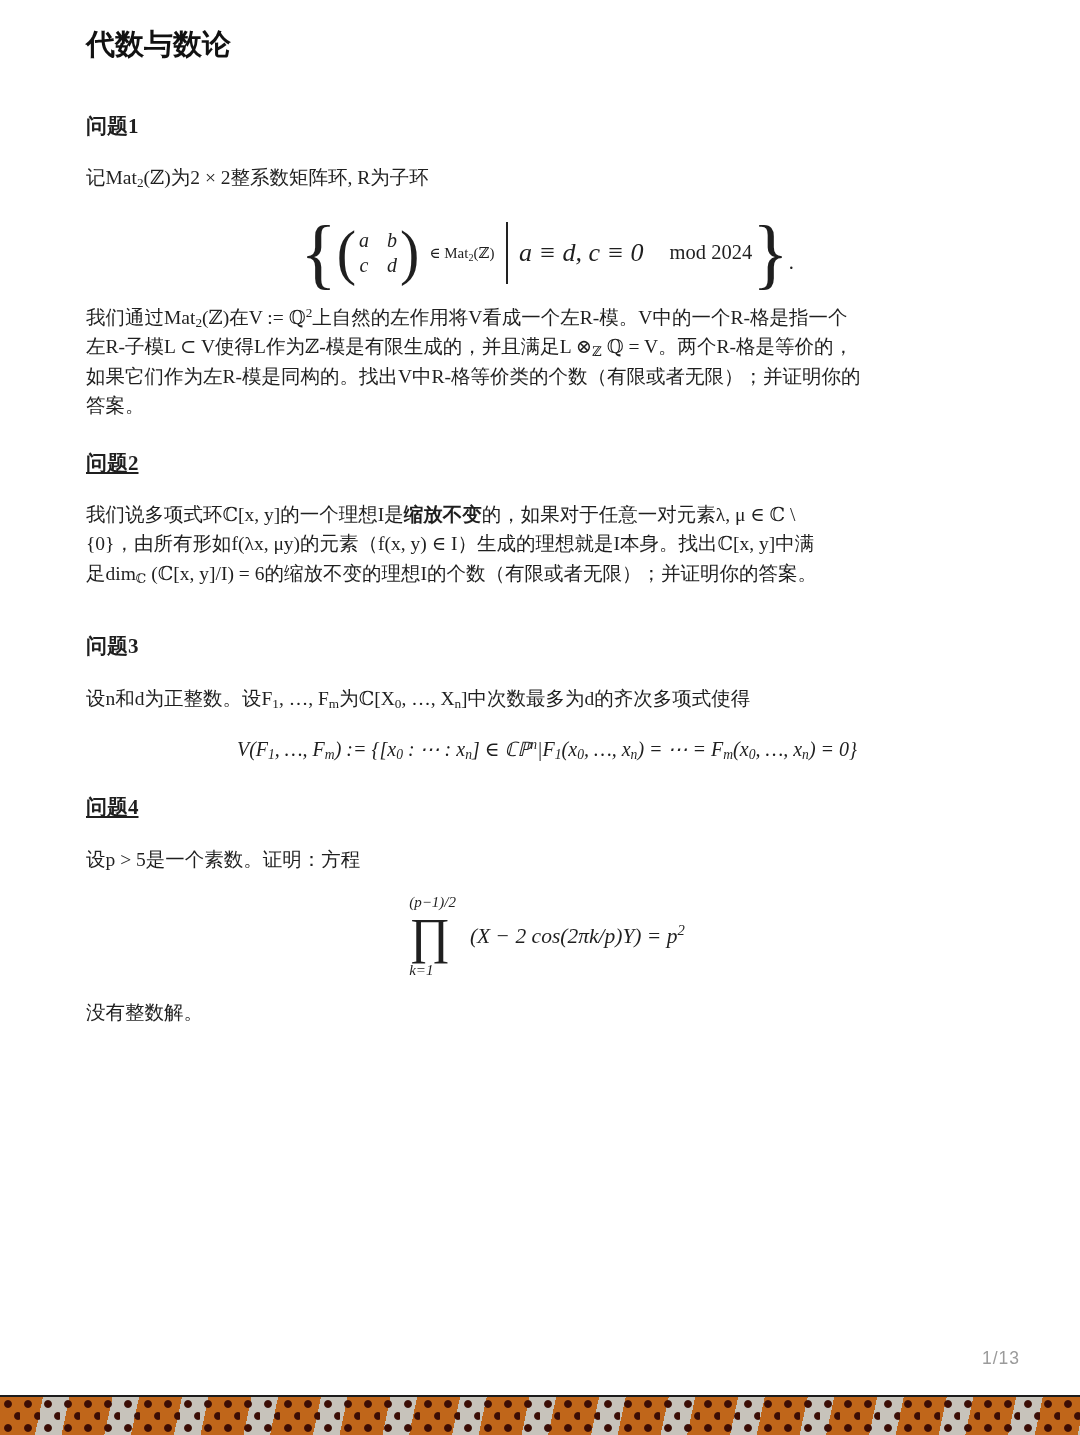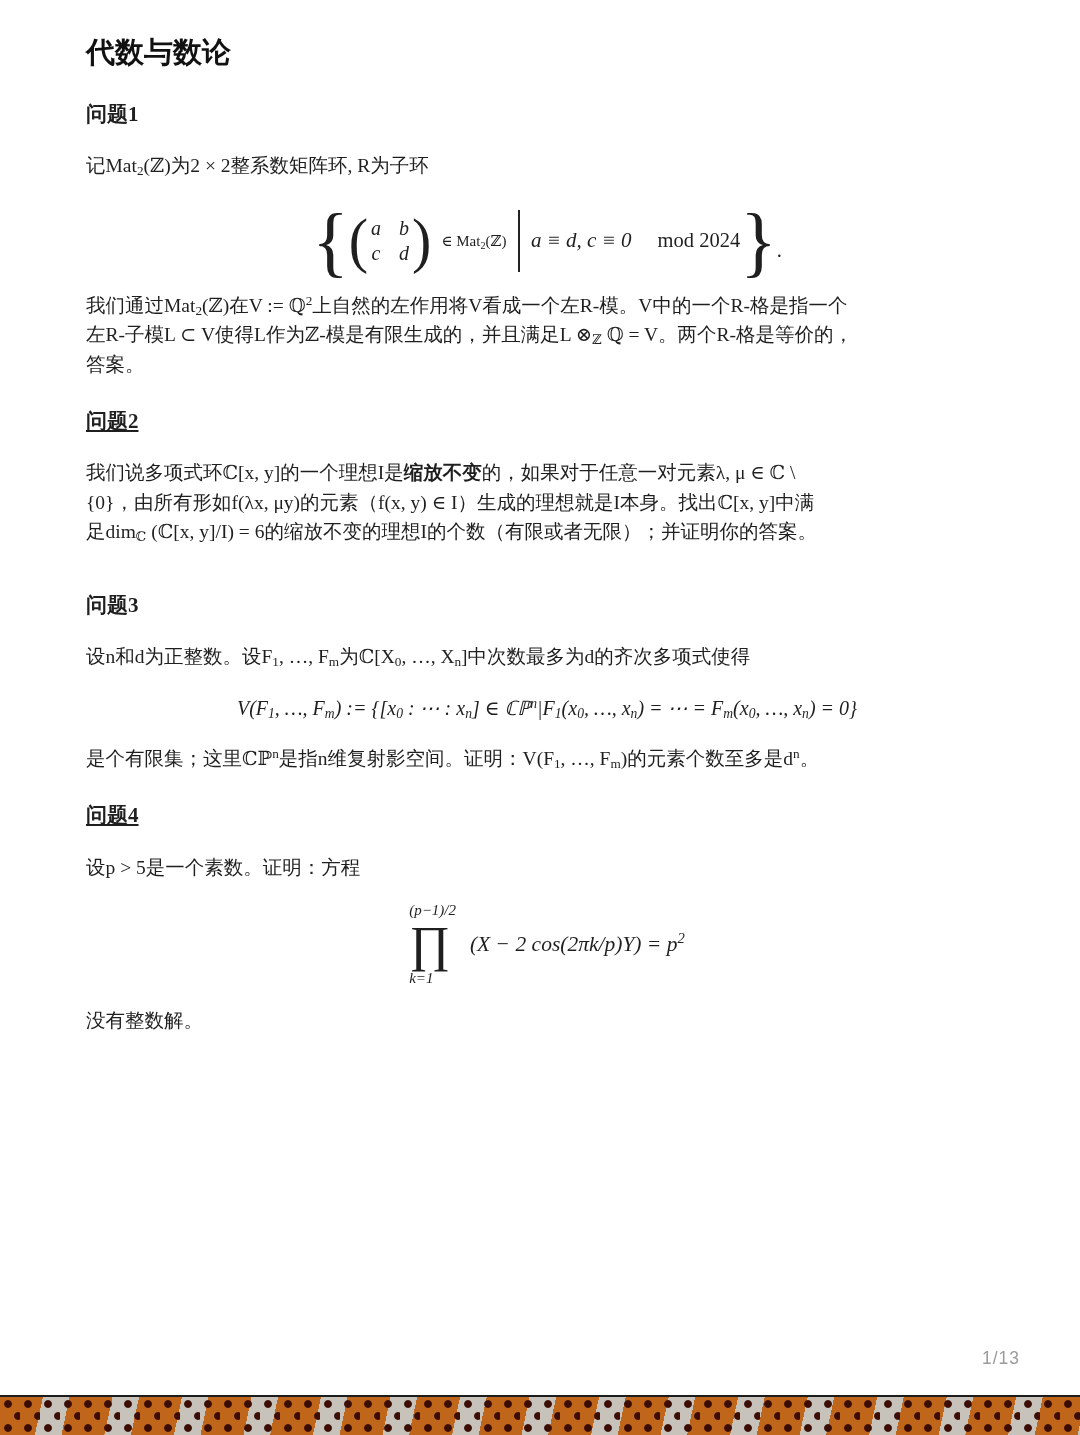--- a/index.html
+++ b/index.html
@@ -16,29 +16,29 @@
   body{
     background:var(--page-bg);
     color:var(--text);
     font-family:"Liberation Serif","DejaVu Serif",serif;
     position:relative;
     overflow:hidden;
   }
   .page{
     position:relative;
     width:1080px;height:1435px;
-    padding:34px 72px 0 86px;
+    padding:26px 72px 0 86px;
   }
   .doc-title{
     font-size:29px;font-weight:bold;line-height:1.3;color:#111;
   }
   .prob-heading{
     font-size:21px;font-weight:bold;line-height:1.4;
   }
-  .m-top-heading1{margin-top:28px;}
+  .m-top-heading1{margin-top:48px;}
   .m-top-heading{margin-top:28px;text-decoration:underline;}
   .m-top-heading3{margin-top:44px;}
   .line{
     font-size:19.5px;line-height:29.5px;white-space:nowrap;
   }
   .para{margin-top:22px;}
   .para .line{white-space:nowrap;}
   sub,sup{font-size:68%;line-height:0;}
   sub{vertical-align:-0.25em;}
   sup{vertical-align:0.55em;}
@@ -62,21 +62,21 @@
     display:inline-grid;grid-template-columns:auto auto;
     column-gap:18px;row-gap:2px;
     font-style:italic;font-size:20px;text-align:center;
     margin:0 3px;
   }
   .vbar{
     width:1.5px;height:62px;background:#222;
     margin:0 11px 0 12px;
   }
   .mem{font-size:15px;margin-left:10px;}
-  .cond{font-style:italic;font-size:21px;}
+  .cond{font-style:italic;font-size:26px;}
   .mod-part{font-size:20.5px;margin-left:26px;text-align:center;}
   .eq-period{font-size:20.5px;transform:translateY(10px);}
 
   
   .eq-line{
     margin-top:20px;
     text-align:center;
     font-style:italic;
     font-size:20px;line-height:32px;
     white-space:nowrap;
@@ -142,42 +142,40 @@
       <span class="mem"><span>∈ Mat</span><sub>2</sub><span>(ℤ)</span></span>
       <span class="vbar"></span>
       <span class="cond">a ≡ d, c ≡ 0</span>
       <span class="mod-part">mod 2024</span>
       <span class="brace">}</span>
       <span class="eq-period">.</span>
     </div>
     <div class="para" style="margin-top:8px">
       <p class="line"><span>我们通过Mat</span><sub>2</sub><span>(ℤ)在V := ℚ</span><sup>2</sup><span>上自然的左作用将V看成一个左R-模。V中的一个R-格是指一个</span></p>
       <p class="line"><span>左R-子模L ⊂ V使得L作为ℤ-模是有限生成的，并且满足L ⊗</span><sub>ℤ</sub><span> ℚ = V。两个R-格是等价的，</span></p>
+      <p class="line"><span>如果它们作为左R-模是同构的。找出V中R-格等价类的个数（有限或者无限）；并证明你的</span></p>
       <p class="line"><span>答案。</span></p>
     </div>
   </section>
 
   <section>
     <h2 class="prob-heading m-top-heading">问题2</h2>
     <div class="para">
       <p class="line"><span>我们说多项式环ℂ[x, y]的一个理想I是</span><span class="seg-b">缩放不变</span><span>的，如果对于任意一对元素λ, μ ∈ ℂ \</span></p>
       <p class="line"><span>{0}，由所有形如f(λx, μy)的元素（f(x, y) ∈ I）生成的理想就是I本身。找出ℂ[x, y]中满</span></p>
       <p class="line"><span>足dim</span><sub>ℂ</sub><span> (ℂ[x, y]/I) = 6的缩放不变的理想I的个数（有限或者无限）；并证明你的答案。</span></p>
     </div>
   </section>
 
   <section>
     <h2 class="prob-heading m-top-heading3">问题3</h2>
     <div class="para">
       <p class="line"><span>设n和d为正整数。设F</span><sub>1</sub><span>, …, F</span><sub>m</sub><span>为ℂ[X</span><sub>0</sub><span>, …, X</span><sub>n</sub><span>]中次数最多为d的齐次多项式使得</span></p>
     </div>
     <p class="eq-line"><span>V(F</span><sub>1</sub><span>, …, F</span><sub>m</sub><span>) := {[x</span><sub>0</sub><span> : ⋯ : x</span><sub>n</sub><span>] ∈ ℂℙ</span><sup>n</sup><span>|F</span><sub>1</sub><span>(x</span><sub>0</sub><span>, …, x</span><sub>n</sub><span>) = ⋯ = F</span><sub>m</sub><span>(x</span><sub>0</sub><span>, …, x</span><sub>n</sub><span>) = 0}</span></p>
-    <div class="para" style="margin-top:20px">
-      <p class="line"><span>是个有限集；这里ℂℙ</span><sup>n</sup><span>是指n维复射影空间。证明：V(F</span><sub>1</sub><span>, …, F</span><sub>m</sub><span>)的元素个数至多是d</span><sup>n</sup><span>。</span></p>
-    </div>
   </section>
 
   <section>
     <h2 class="prob-heading m-top-heading">问题4</h2>
     <div class="para">
       <p class="line"><span>设p &gt; 5是一个素数。证明：方程</span></p>
     </div>
     <div class="eq-prod">
       <span class="prod-col">
         <span class="prod-limit">(p−1)/2</span>

